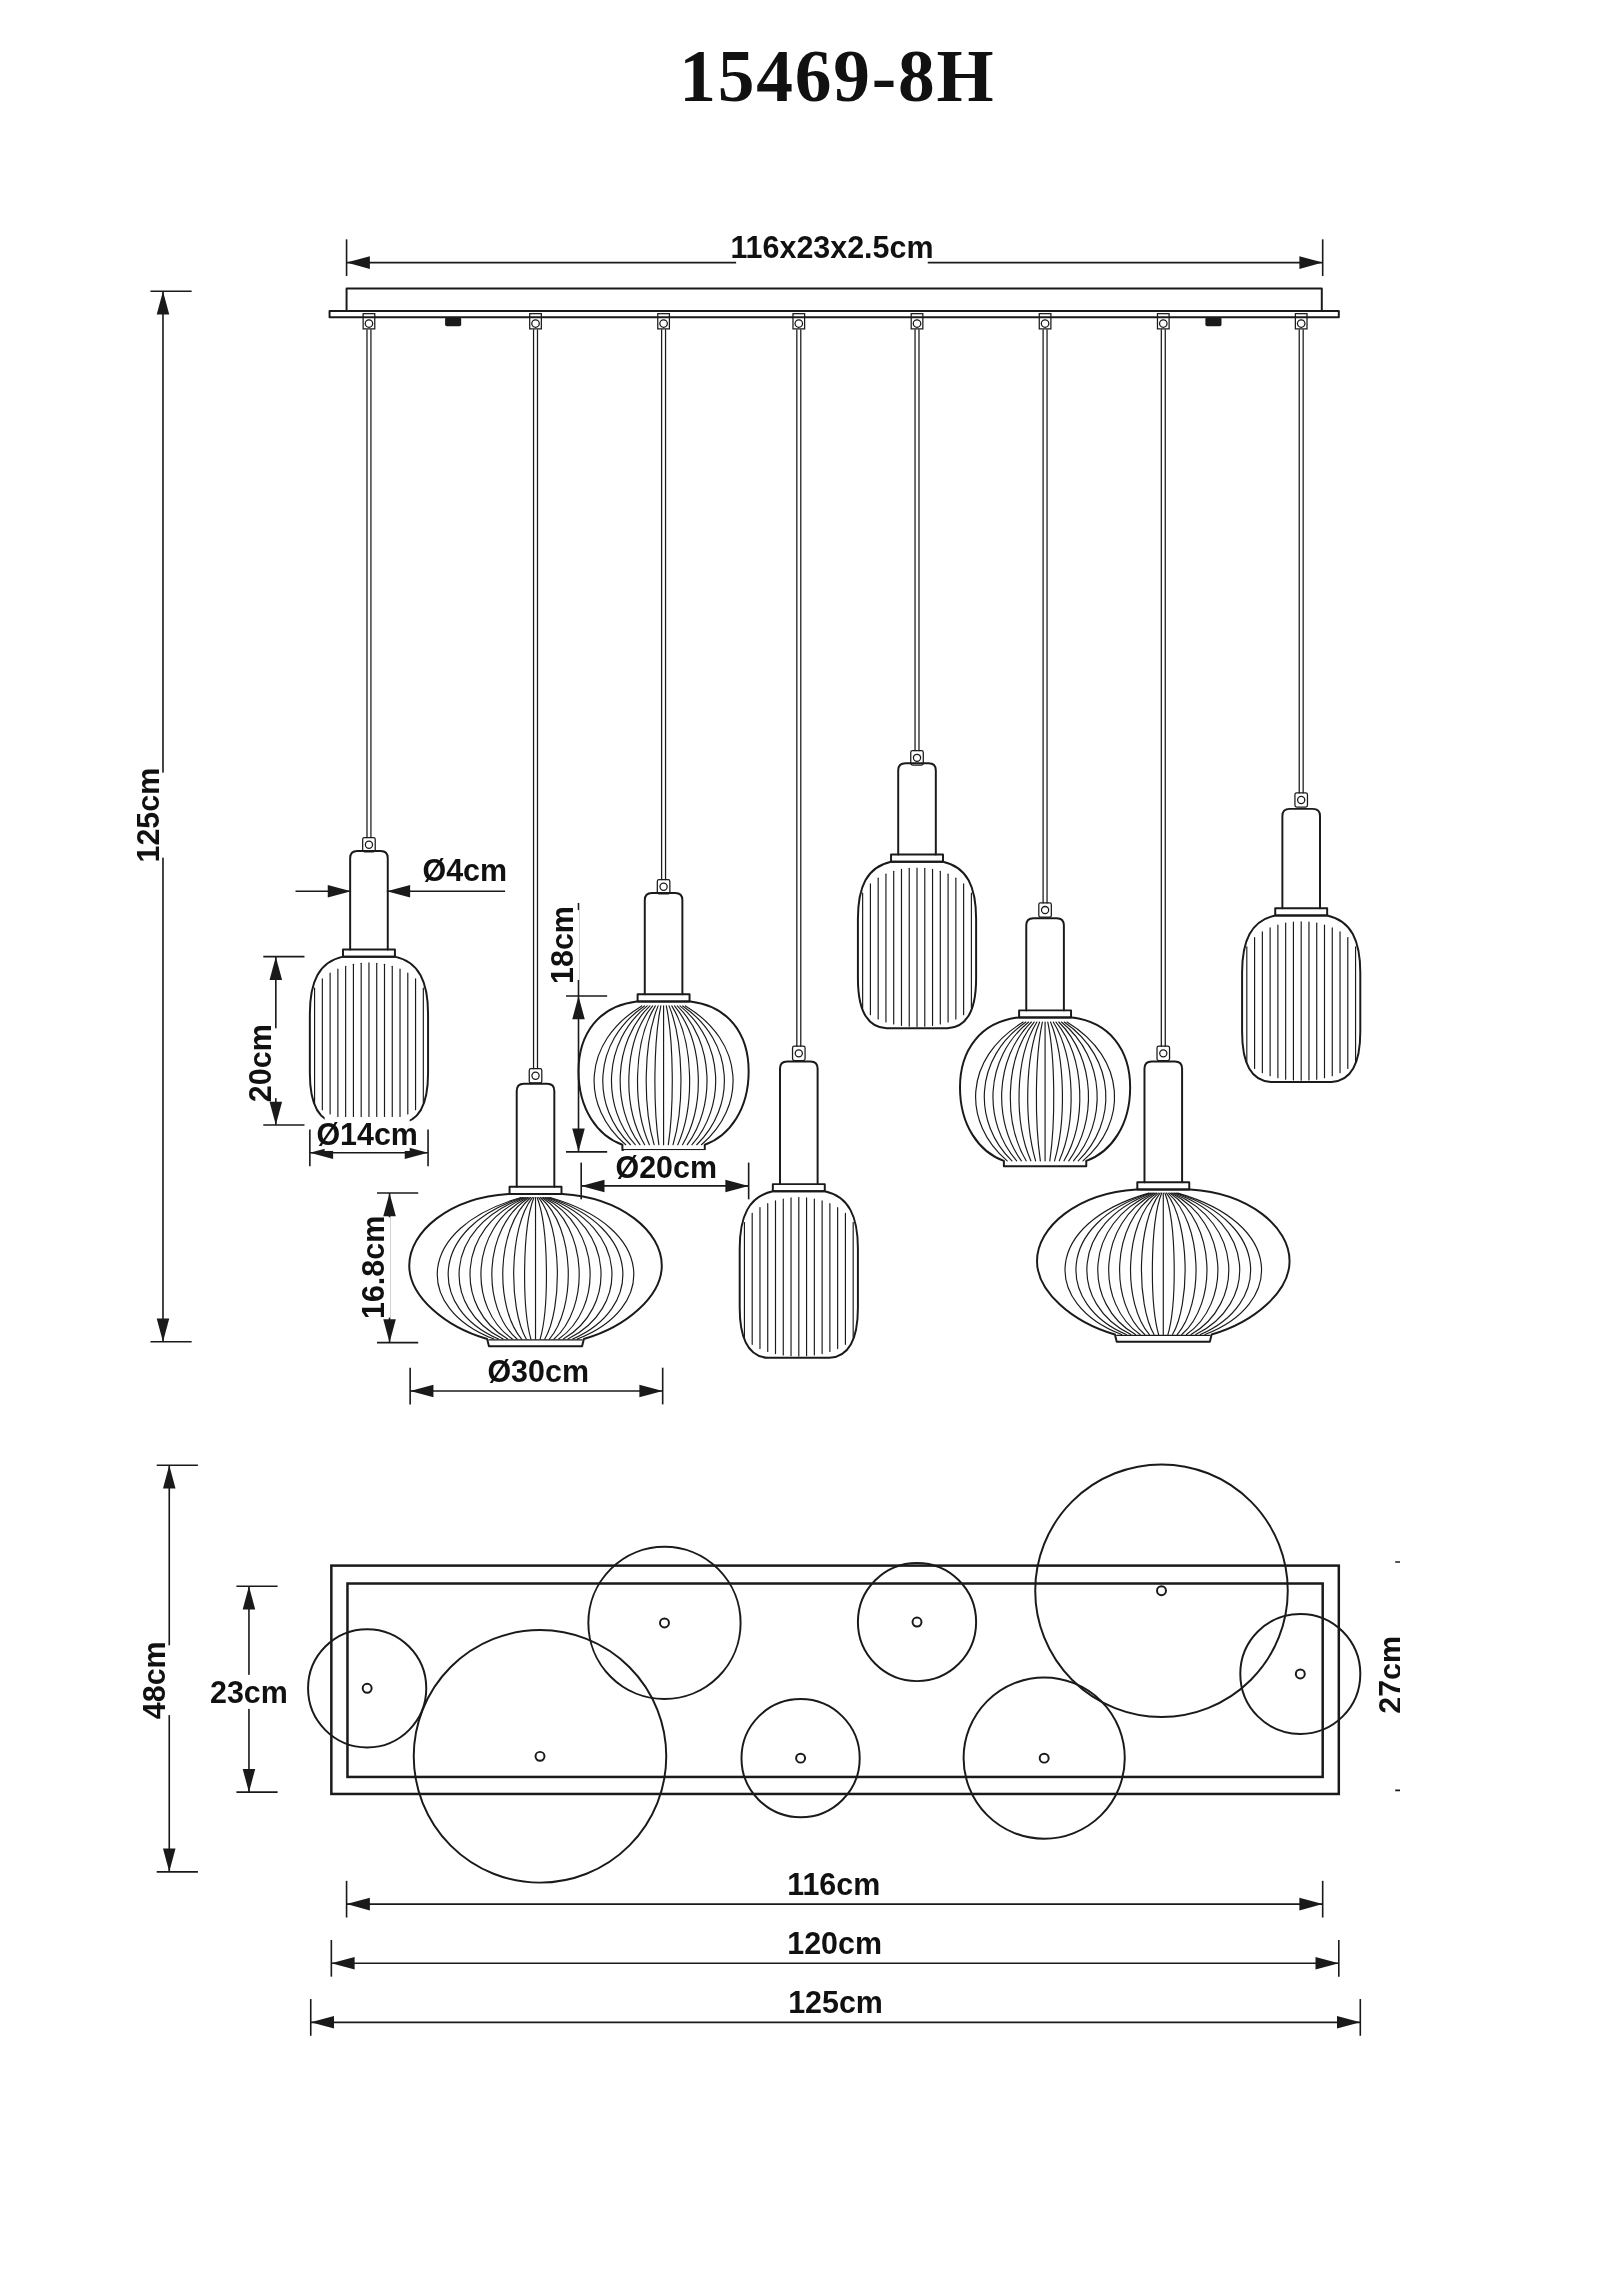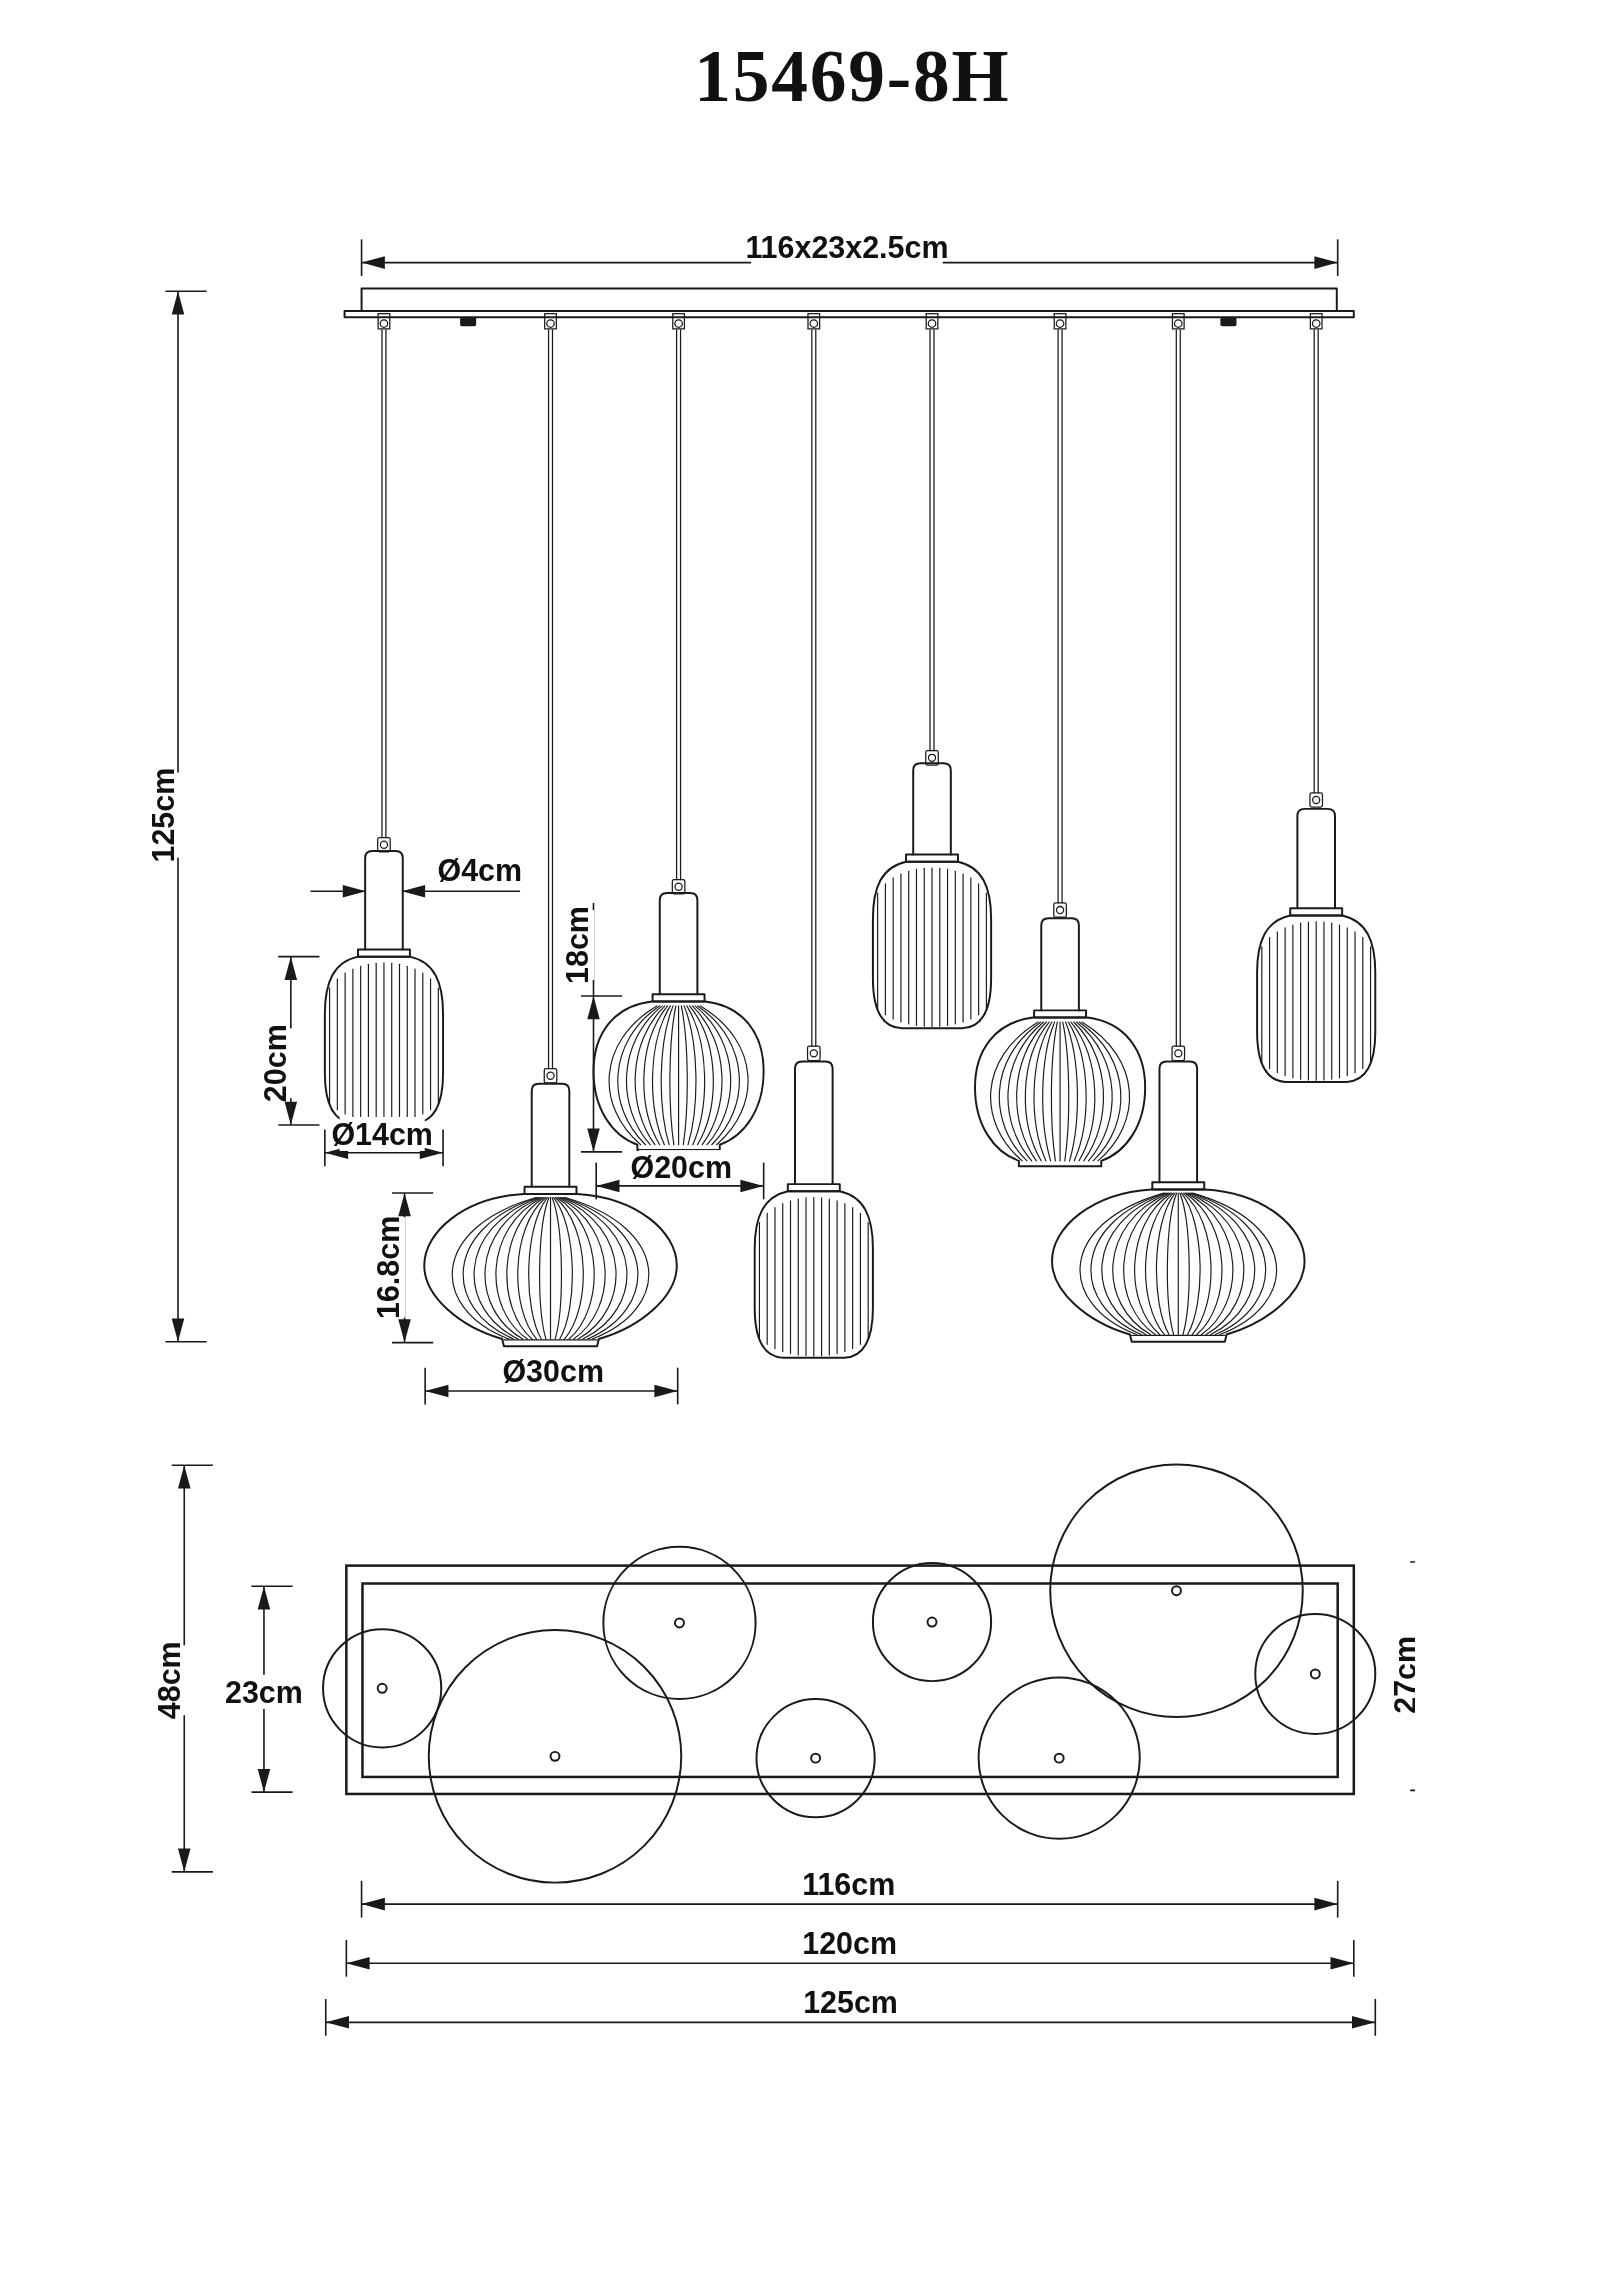--- a/index.html
+++ b/index.html
@@ -1,16 +1,16 @@
 <!DOCTYPE html>
 <html style="font-size:14.3px"><head>
 <meta charset="utf-8">
 <style>
   html,body{margin:0;padding:0;background:#ffffff;}
-  .page{position:relative;width:1400px;height:2293px;background:#fff;overflow:hidden;margin-left:15px;}
+  .page{position:relative;width:1400px;height:2293px;background:#fff;overflow:hidden;}
   svg{display:block;}
   .ln{fill:none;stroke:#1a1a1a;stroke-width:2.2;stroke-linecap:round;stroke-linejoin:round;}
   .thin{fill:none;stroke:#1a1a1a;stroke-width:1.4;stroke-linecap:round;}
   .rib{fill:none;stroke:#1a1a1a;stroke-width:1.3;stroke-linecap:round;}
   .dimln{fill:none;stroke:#1a1a1a;stroke-width:1.8;stroke-linecap:butt;}
   .thick{fill:none;stroke:#1a1a1a;stroke-width:2.8;}
   .solid{fill:#1a1a1a;stroke:none;}
   .labelbg{fill:#ffffff;stroke:none;}
   text.dimlab{font-family:"Liberation Sans",sans-serif;font-size:34px;font-weight:bold;fill:#111;}
   text.titletxt{font-family:"Liberation Serif","DejaVu Serif",serif;font-size:82px;font-weight:bold;letter-spacing:2px;fill:#111;}

